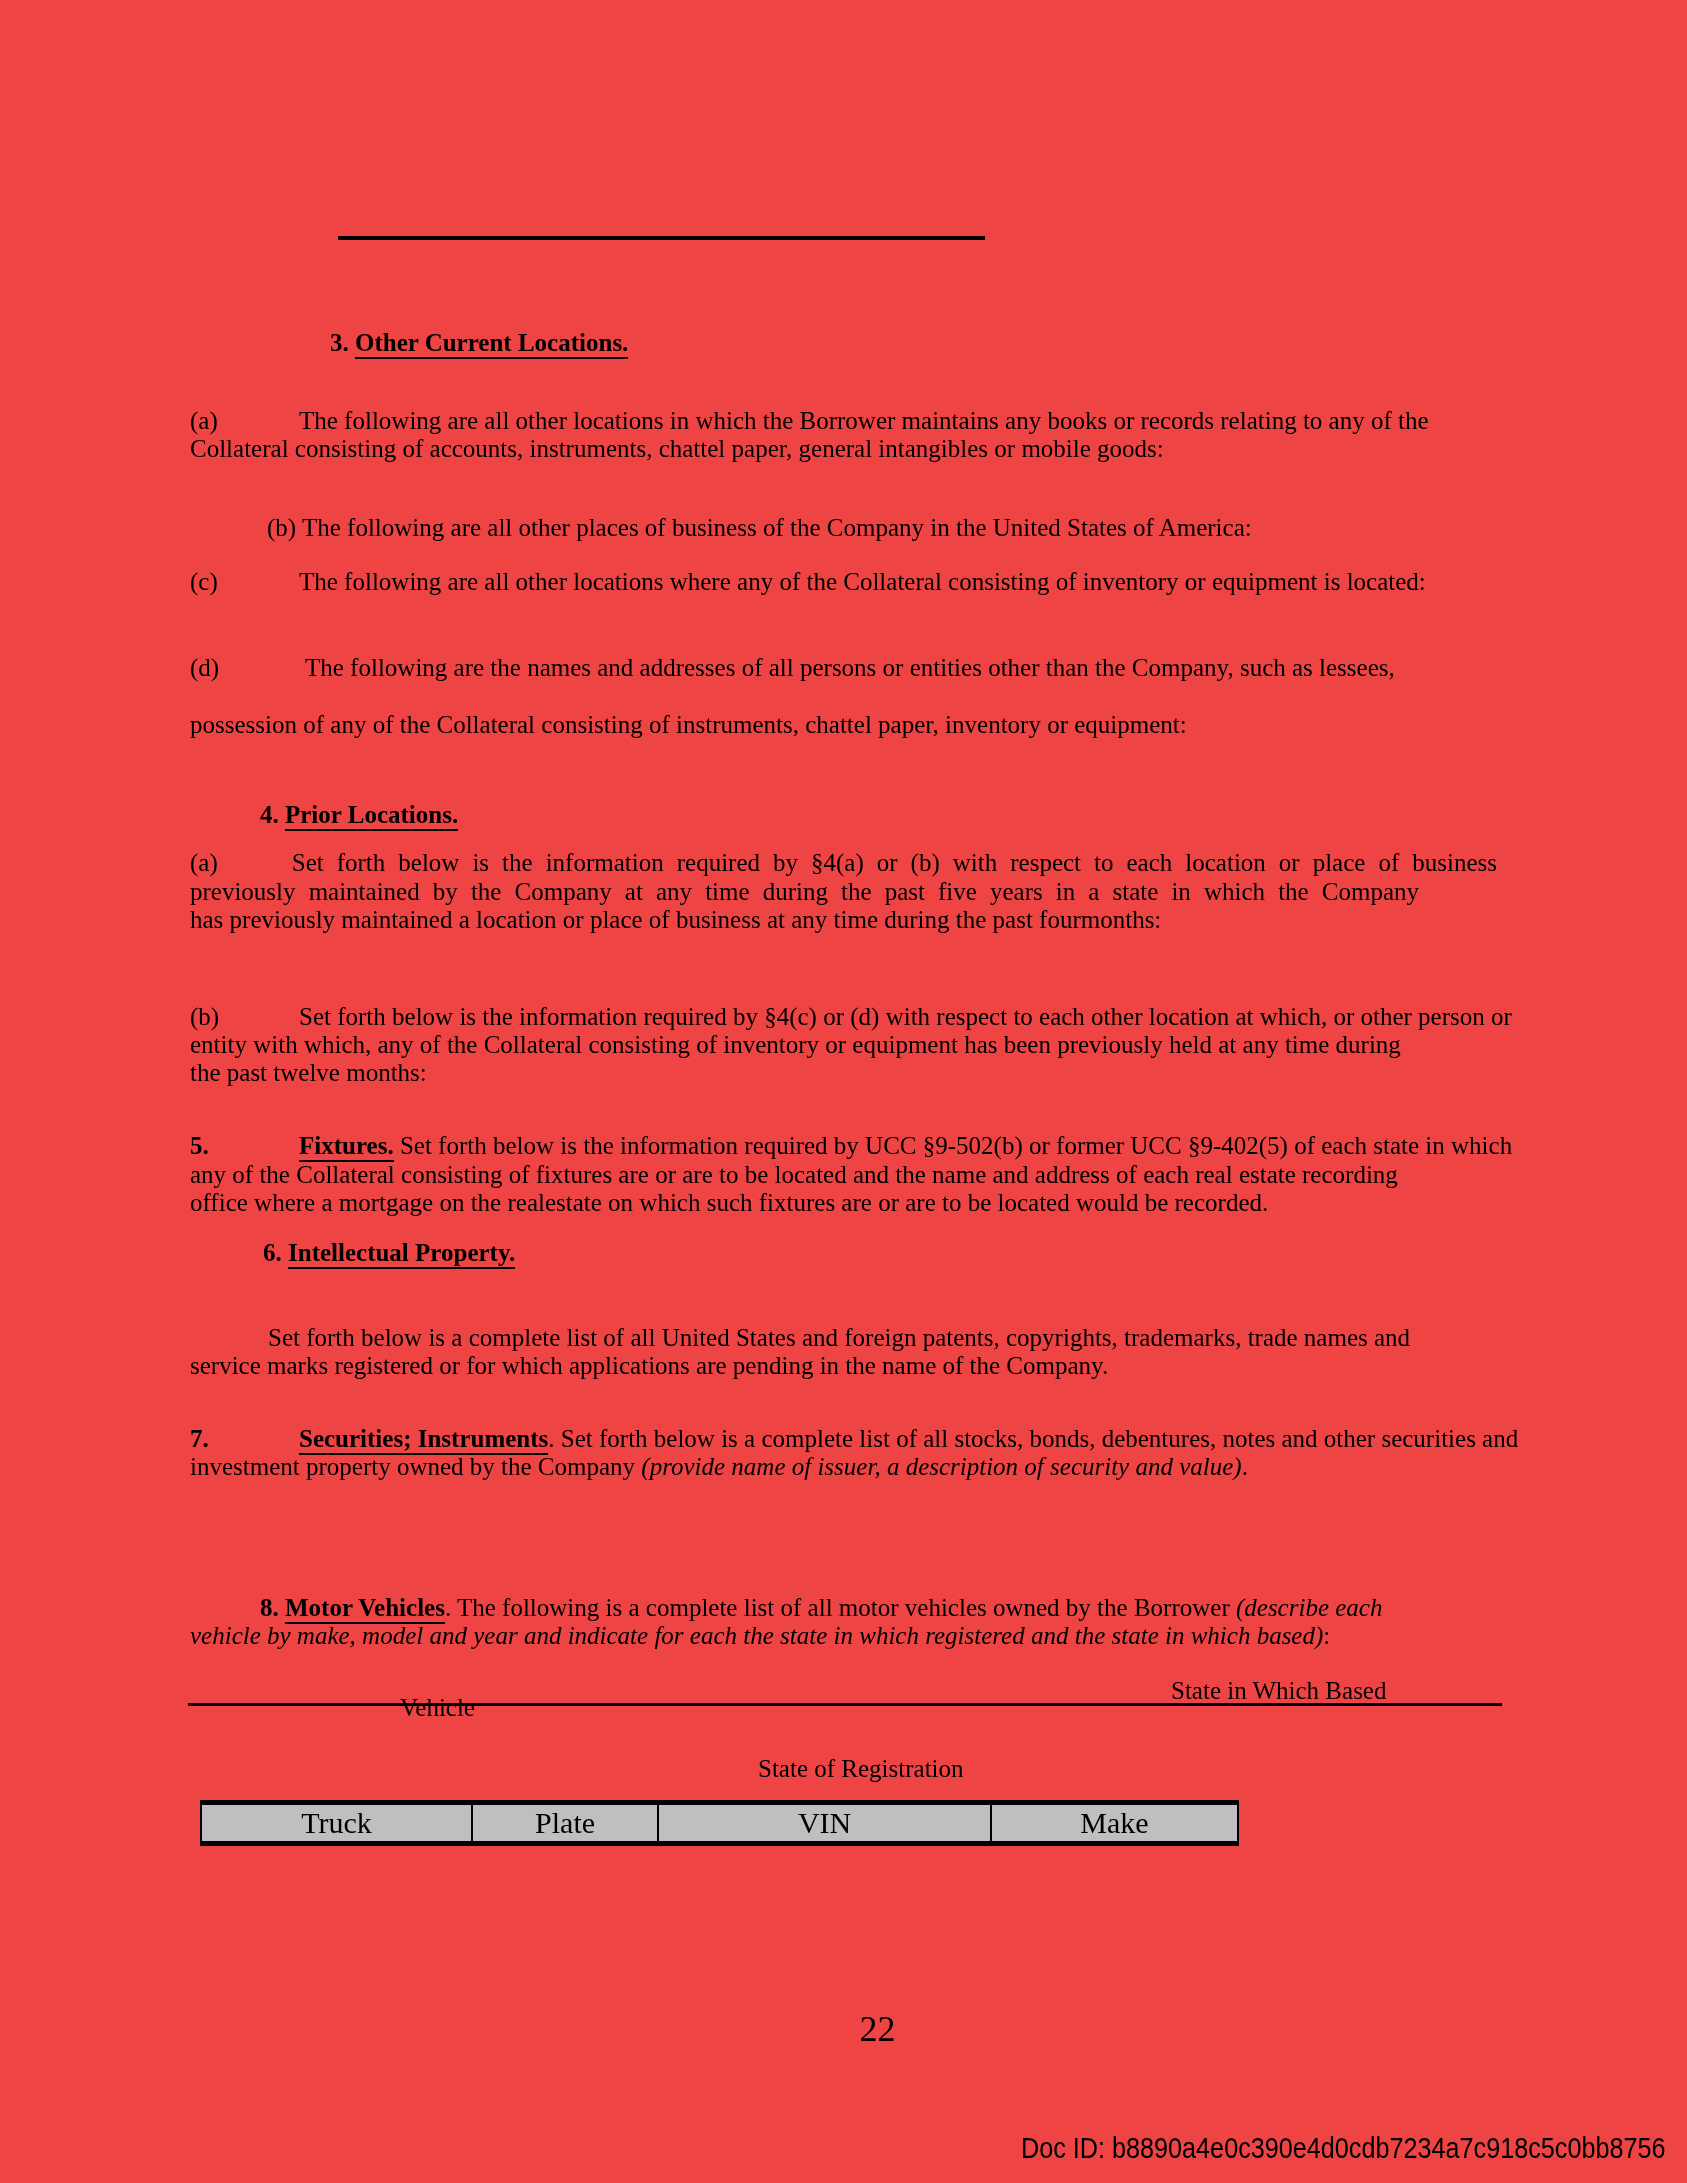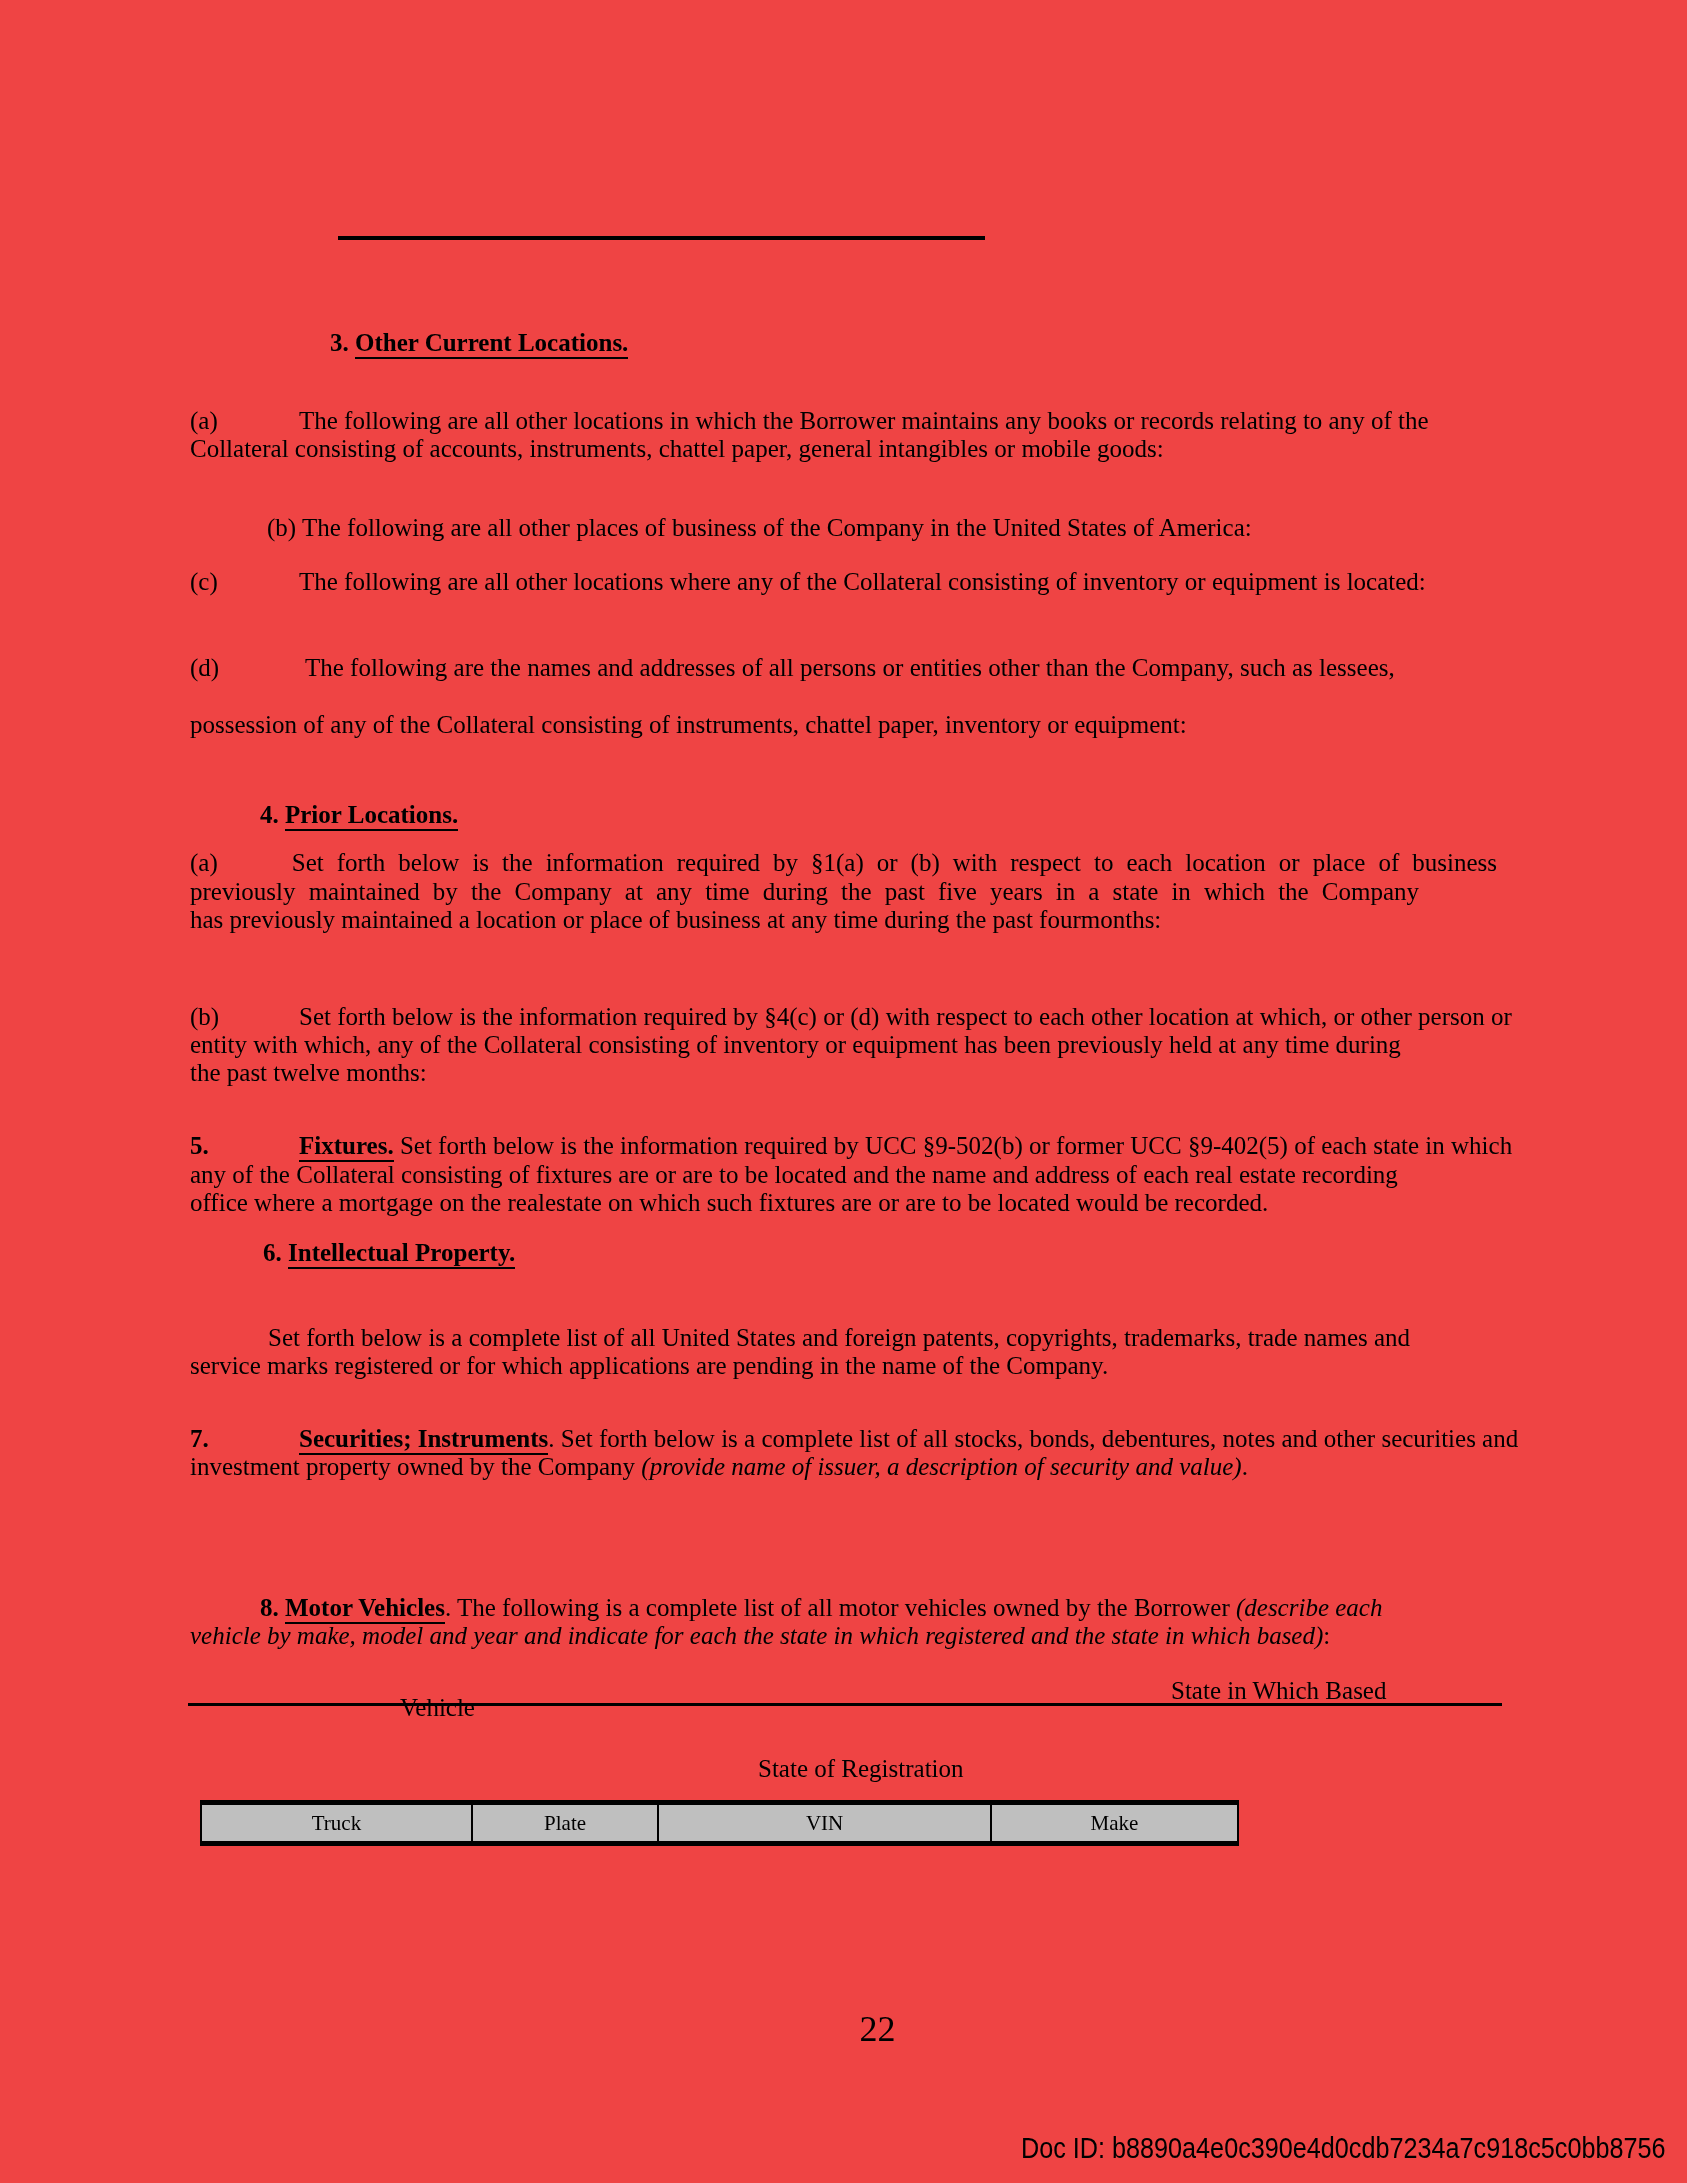--- a/index.html
+++ b/index.html
@@ -44,21 +44,21 @@
     border-left:2.8px solid #000;
     border-right:2.8px solid #000;
     box-sizing:border-box;
     display:flex;
   }
   #truck-table .cell{
     background:#bfbfbf;
     border-right:2.3px solid #000;
     box-sizing:border-box;
     display:flex;align-items:center;justify-content:center;
-    font-size:21px;
+    font-size:30px;
   }
   #truck-table .cell:last-child{border-right:none;}
   #footer-docid{
     position:absolute;left:1021px;top:2131px;
     font-family:"Liberation Sans","DejaVu Sans",sans-serif;
     font-size:30px;line-height:34px;
     transform:scaleX(0.84);
     transform-origin:left top;
     white-space:pre;
   }
@@ -81,21 +81,21 @@
 
   <div class="ln" style="left:267px;top:514px;">(b) The following are all other places of business of the Company in the United States of America:</div>
 
   <div class="ln" style="left:190px;top:568px;"><span class="mk">(c)</span><span class="tx tab1">The following are all other locations where any of the Collateral consisting of inventory or equipment is located:</span></div>
 
   <div class="ln" style="left:190px;top:654px;"><span class="mk">(d)</span><span class="tx tab2">The following are the names and addresses of all persons or entities other than the Company, such as lessees,</span></div>
   <div class="ln" style="left:190px;top:711px;">possession of any of the Collateral consisting of instruments, chattel paper, inventory or equipment:</div>
 
   <div class="ln b" style="left:260px;top:774px;margin-top:27px;"><span>4. </span><span class="bu">Prior Locations.</span></div>
 
-  <div class="ln just" style="left:190px;top:849px;width:1307px;"><span>(a)</span><span class="tabsp"></span><span>Set forth below is the information required by §1(a) or (b) with respect to each location or place of business</span></div>
+  <div class="ln just" style="left:190px;top:849px;width:1307px;"><span>(a)</span><span class="tabsp"></span><span>Set forth below is the information required by §4(a) or (b) with respect to each location or place of business</span></div>
   <div class="ln just" style="left:190px;top:878px;width:1229px;">previously maintained by the Company at any time during the past five years in a state in which the Company</div>
   <div class="ln" style="left:190px;top:906px;">has previously maintained a location or place of business at any time during the past fourmonths:</div>
 
   <div class="ln" style="left:190px;top:1003px;"><span class="mk">(b)</span><span class="tx tab1">Set forth below is the information required by §4(c) or (d) with respect to each other location at which, or other person or</span></div>
   <div class="ln" style="left:190px;top:1031px;">entity with which, any of the Collateral consisting of inventory or equipment has been previously held at any time during</div>
   <div class="ln" style="left:190px;top:1059px;">the past twelve months:</div>
 
   <div class="ln" style="left:190px;top:1132px;"><span class="mk b">5.</span><span class="tx tab1"><span class="bu">Fixtures.</span><span> Set forth below is the information required by UCC §9-502(b) or former UCC §9-402(5) of each state in which</span></span></div>
   <div class="ln" style="left:190px;top:1161px;">any of the Collateral consisting of fixtures are or are to be located and the name and address of each real estate recording</div>
   <div class="ln" style="left:190px;top:1189px;">office where a mortgage on the realestate on which such fixtures are or are to be located would be recorded.</div>

